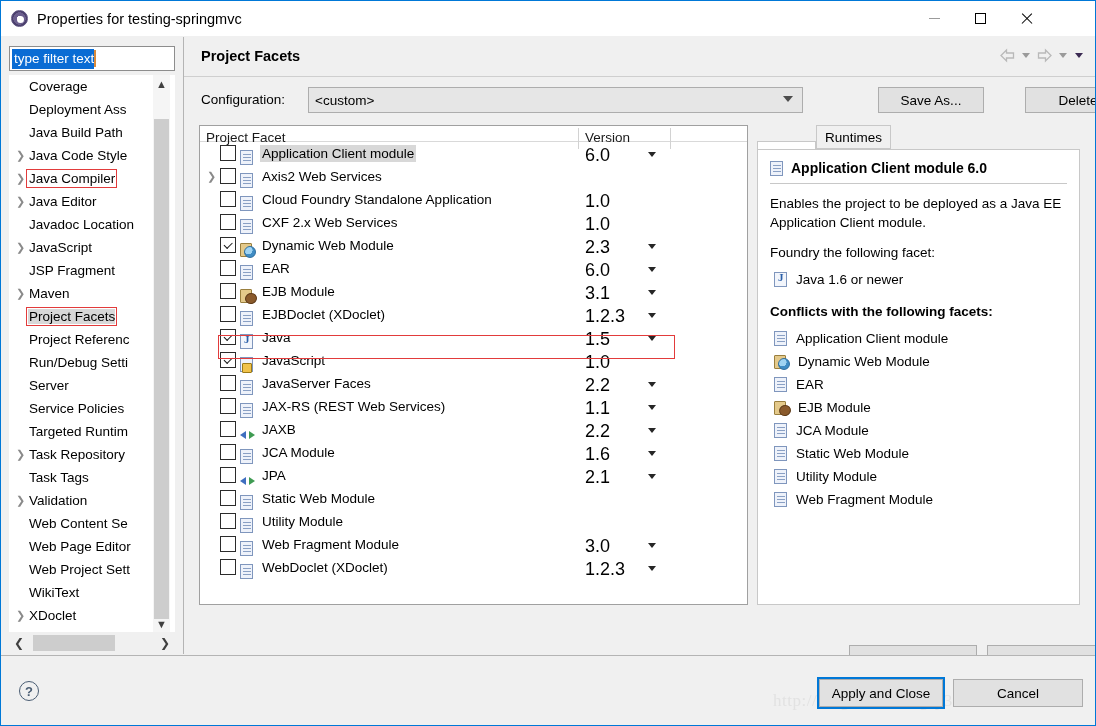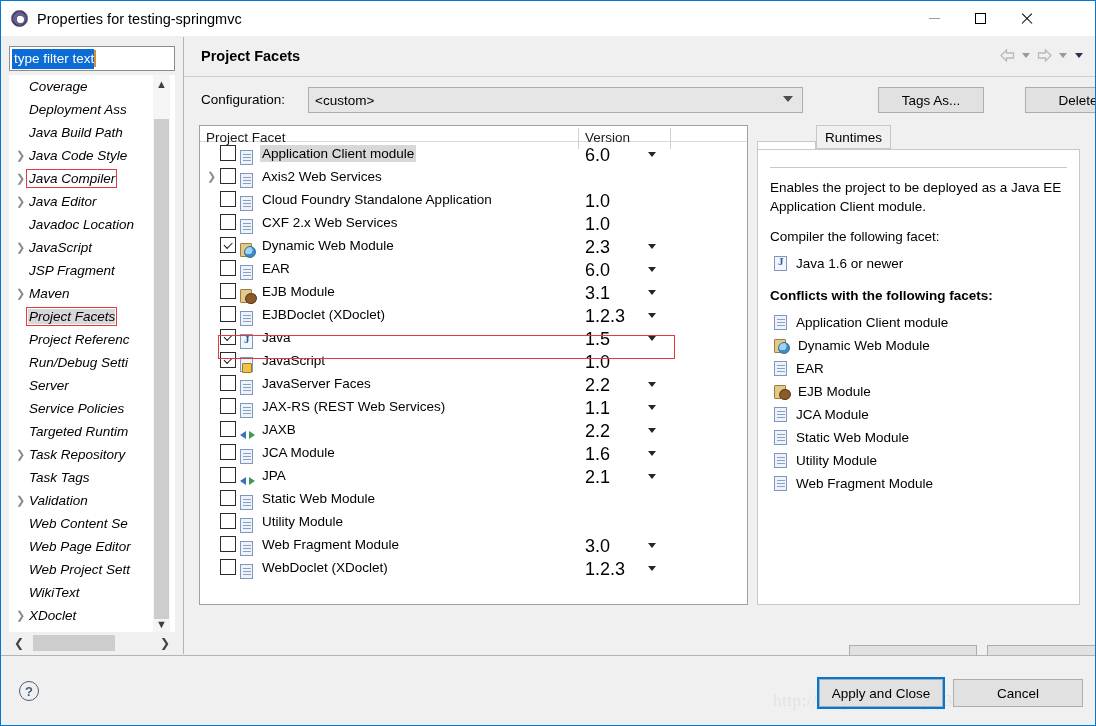--- a/index.html
+++ b/index.html
@@ -75,21 +75,21 @@
   }
   #tree-list { position: absolute; left: 0; top: 0; width: 150px; }
   .tnode {
     height: 23px; display: flex; align-items: center;
     white-space: nowrap; font-size: 13.5px; padding-left: 4px;
   }
   .tnode .arrow {
     width: 15px; flex: 0 0 15px; text-align: center;
     color: #8a8a8a; font-size: 11px; line-height: 1;
   }
-  .tnode .tlabel { padding-left: 1px; font-style: italic; }
+  .tnode .tlabel { padding-left: 1px; }
   .tnode.sel .tlabel { background: #d8d8d8; }
   .tnode.redbox { position: relative; }
   .tnode.redbox .tlabel {
     outline: 1.5px solid #e23b3b; outline-offset: 1px;
   }
 
   #tree-vscroll {
     position: absolute; left: 152px; top: 74px; width: 17px; height: 557px;
     background: #f5f5f5;
   }
@@ -503,21 +503,21 @@
         <span class="nav-caret dark"></span>
       </div>
     </div>
 
     <div id="config-row">
       <div id="config-label">Configuration:</div>
       <div id="config-combo">
         <span id="config-value">&lt;custom&gt;</span>
         <span id="config-caret"></span>
       </div>
-      <div class="pbtn" id="btn-saveas">Tags As...</div>
+      <div class="pbtn" id="btn-saveas">Save As...</div>
       <div class="pbtn" id="btn-delete">Delete</div>
     </div>
 
     <div id="facets-box">
       <div id="facets-head">
         <span class="hcell" id="hc-facet">Project Facet</span>
         <span class="hdiv" id="hdiv1"></span>
         <span class="hcell" id="hc-version" style="left:385px;">Version</span>
         <span class="hdiv" id="hdiv2"></span>
       </div>
@@ -653,23 +653,27 @@
         </div>
       <div id="java-redbox"></div>
     </div>
 
     <div id="details-box">
       <div id="tabs">
         <div class="tab" id="tab-details">Details</div>
         <div class="tab" id="tab-runtimes">Runtimes</div>
       </div>
       <div id="details-body">
+        <div id="det-title-row">
+          <span class="ic-doc"></span>
+          <span id="det-title">Application Client module 6.0</span>
+        </div>
         <div id="det-rule"></div>
         <div class="det-para">Enables the project to be deployed as a Java EE Application Client module.</div>
-        <div class="det-sub">Compiler the following facet:</div>
+        <div class="det-sub">Foundry the following facet:</div>
         <div id="det-requires">
             <div class="det-item">
               <span class="ic-java"></span>
               <span>Java 1.6 or newer</span>
             </div>
           </div>
         <div class="det-sub" style="margin-top:13px;font-weight:bold;">Conflicts with the following facets:</div>
         <div id="det-conflicts">
             <div class="det-item">
               <span class="ic-doc"></span>

